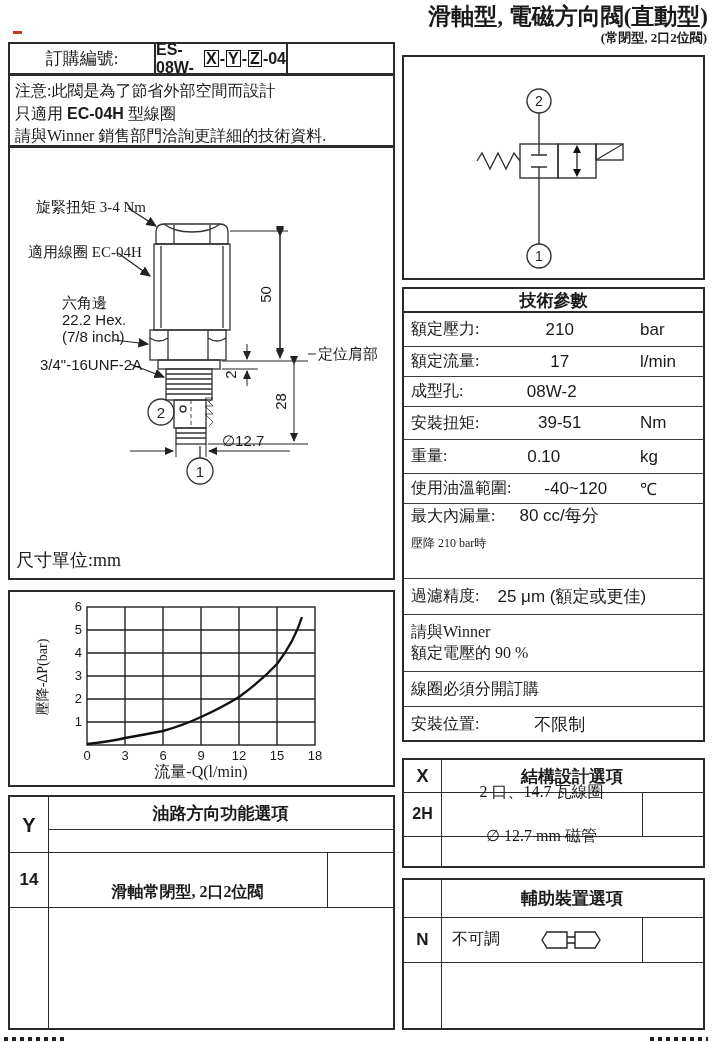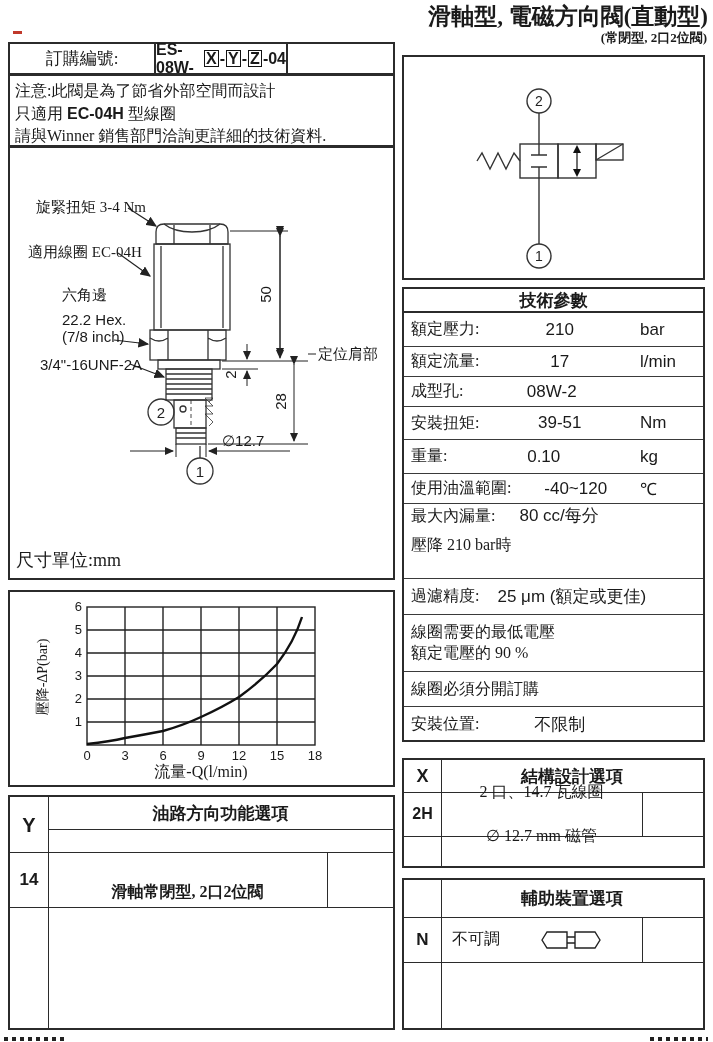--- a/index.html
+++ b/index.html
@@ -126,21 +126,21 @@
         <circle cx="151" cy="264" r="13"></circle>
         <circle cx="190" cy="323" r="13"></circle>
         <path d="M190,310 V298"></path>
       </g>
       <text x="151" y="270" font-size="15" text-anchor="middle" fill="#222">2</text>
       <text x="190" y="329" font-size="15" text-anchor="middle" fill="#222">1</text>
     </svg>
 
     <div class="lbl" style="left:26px;top:50px;">旋緊扭矩 3-4 Nm</div>
     <div class="lbl" style="left:18px;top:95px;">適用線圈 EC-04H</div>
-    <div class="lbl" style="left:52px;top:138px;">六角邊</div>
+    <div class="lbl" style="left:52px;top:146px;">六角邊</div>
     <div class="lbl geo" style="left:52px;top:163px;">22.2 Hex.</div>
     <div class="lbl geo" style="left:52px;top:180px;">(7/8 inch)</div>
     <div class="lbl geo" style="left:30px;top:208px;">3/4"-16UNF-2A</div>
     <div class="lbl" style="left:308px;top:197px;">定位肩部</div>
     <div class="dim-rot geo" style="left:247px;top:138px;">50</div>
     <div class="dim-rot geo" style="left:216px;top:218px;">2</div>
     <div class="dim-rot geo" style="left:262px;top:245px;">28</div>
     <div class="lbl geo" style="left:212px;top:284px;">∅12.7</div>
     <div class="abs" style="left:6px;bottom:6px;font-size:18px;">尺寸單位:mm</div>
   </div>
@@ -236,28 +236,28 @@
       <span class="tvalue geo">0.10</span>
       <span class="tunit geo">kg</span>
     </div>
     <div class="trow" style="height:30px;">
       <span class="tlabel">使用油溫範圍:</span>
       <span class="tvalue geo">-40~120</span>
       <span class="tunit">℃</span>
     </div>
     <div class="trow" style="height:75px;flex-direction:column;align-items:flex-start;justify-content:flex-start;">
       <div><span class="tlabel">最大內漏量:</span><span class="geo" style="margin-left:24px;font-size:17px;">80 cc/每分</span></div>
-      <div style="margin-top:8px;font-size:16px;">壓降 210 bar時</div>
+      <div style="margin-top:8px;font-size:12px;">壓降 210 bar時</div>
     </div>
     <div class="trow" style="height:36px;">
       <span class="tlabel">過濾精度:</span>
       <span class="geo" style="margin-left:18px;font-size:17px;">25 μm (額定或更佳)</span>
     </div>
     <div class="trow" style="height:57px;flex-direction:column;align-items:flex-start;justify-content:center;">
-      <div style="font-size:16px;">線圈需要的最低電壓</div>
+      <div style="font-size:16px;">請與Winner</div>
       <div style="font-size:16px;margin-top:0;">額定電壓的 90 %</div>
     </div>
     <div class="trow" style="height:35px;">
       <span class="tlabel">線圈必須分開訂購</span>
     </div>
     <div class="trow" style="height:35px;">
       <span class="tlabel">安裝位置:</span>
       <span class="tvalue">不限制</span>
       <span class="tunit"></span>
     </div>

